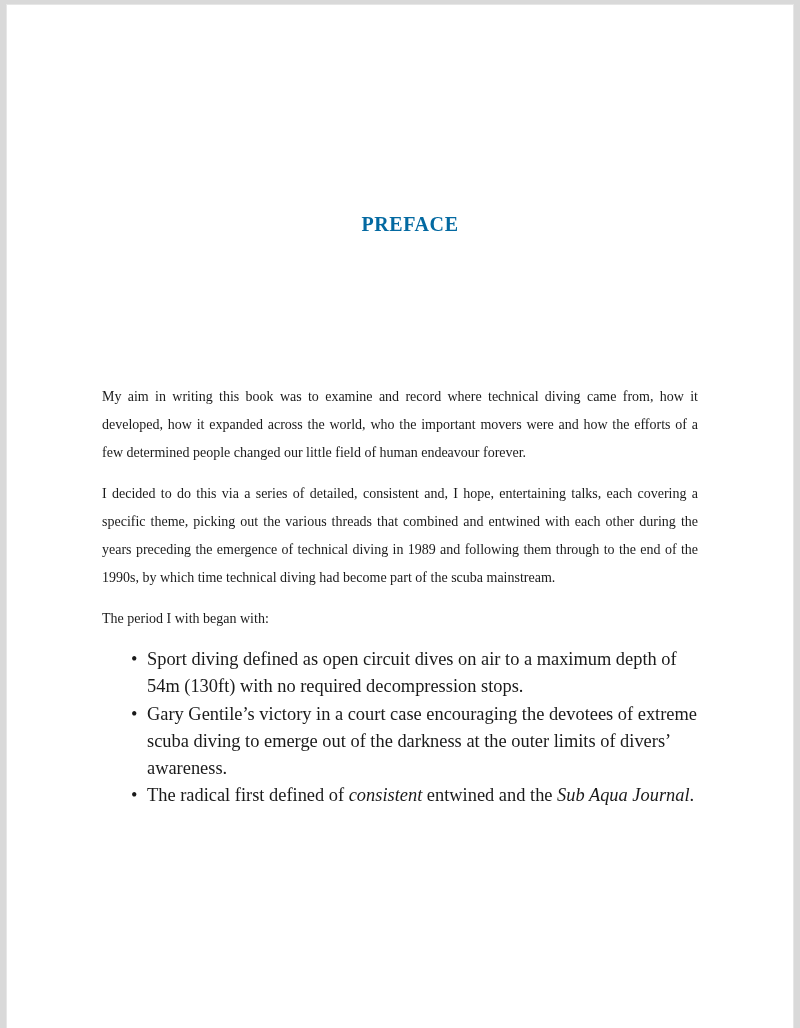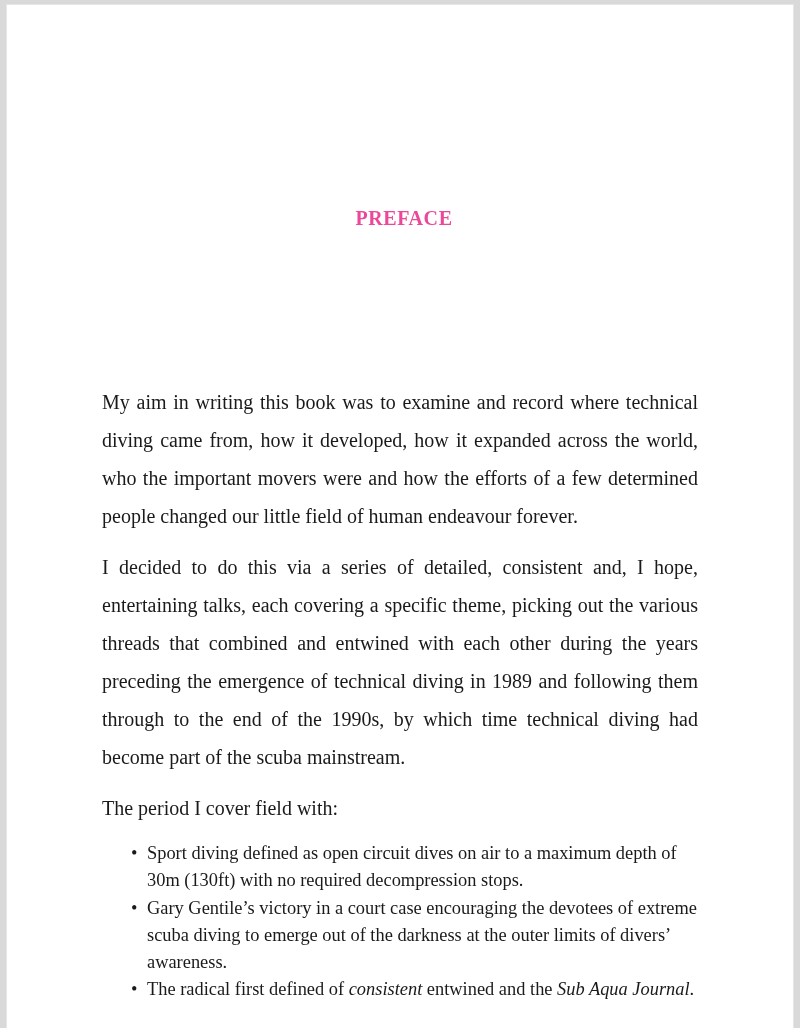--- a/index.html
+++ b/index.html
@@ -39,45 +39,45 @@
   
   #content {
     position: absolute;
     left: 95px;          
     top: 0;
     width: 596px;        
     height: 100%;
   }
 
   #doc-title {
-    margin: 4px;
+    margin: 10px;
     padding: 0;
     position: absolute;
     top: 198px;
     left: 0;
     width: 100%;
     text-align: center;
     font-family: "Liberation Serif", "DejaVu Serif", serif;
     font-weight: bold;
     font-size: 20px;
     letter-spacing: 0.6px;
-    color: #ec4899;
+    color: #0369a1;
   }
 
   #body-block {
     position: absolute;
     top: 378px;
     left: 0;
     width: 100%;
   }
 
   p.para {
     margin: 0 0 13px 0;
-    font-size: 20px;
-    line-height: 38px;
+    font-size: 14px;
+    line-height: 28px;
     color: #1a1a1a;
     text-align: justify;
     text-justify: inter-word;
     hyphens: none;
   }
 
   
   p.para.ragged {
     text-align: left;
   }
@@ -119,26 +119,26 @@
     <div id="content">
 
       <h1 id="doc-title">PREFACE</h1>
 
       <div id="body-block">
 
         <p class="para">My aim in writing this book was to examine and record where technical diving came from, how it developed, how it expanded across the world, who the important movers were and how the efforts of a few determined people changed our little field of human endeavour forever.</p>
 
         <p class="para">I decided to do this via a series of detailed, consistent and, I hope, entertaining talks, each covering a specific theme, picking out the various threads that combined and entwined with each other during the years preceding the emergence of technical diving in 1989 and following them through to the end of the 1990s, by which time technical diving had become part of the scuba mainstream.</p>
 
-        <p class="para ragged">The period I cover field with:</p>
+        <p class="para ragged">The period I with began with:</p>
 
         <ul class="bullets" id="bullet-list">
             <li>
               <span class="bullet-marker">•</span>
-              <span class="bullet-text"><span>Sport diving defined as open circuit dives on air to a maximum depth of 30m (130ft) with no required decompression stops.</span></span>
+              <span class="bullet-text"><span>Sport diving defined as open circuit dives on air to a maximum depth of 54m (130ft) with no required decompression stops.</span></span>
             </li>
             <li>
               <span class="bullet-marker">•</span>
               <span class="bullet-text"><span>Gary Gentile’s victory in a court case encouraging the devotees of extreme scuba diving to emerge out of the darkness at the outer limits of divers’ awareness.</span></span>
             </li>
             <li>
               <span class="bullet-marker">•</span>
               <span class="bullet-text"><span>The radical first defined of </span><span class="italic">consistent</span><span> entwined and the </span><span class="italic">Sub Aqua Journal</span><span>.</span></span>
             </li>
           </ul>

